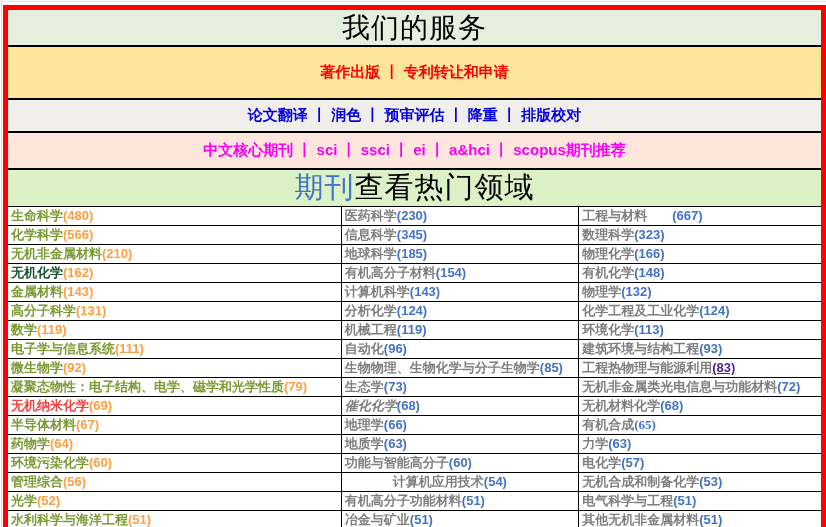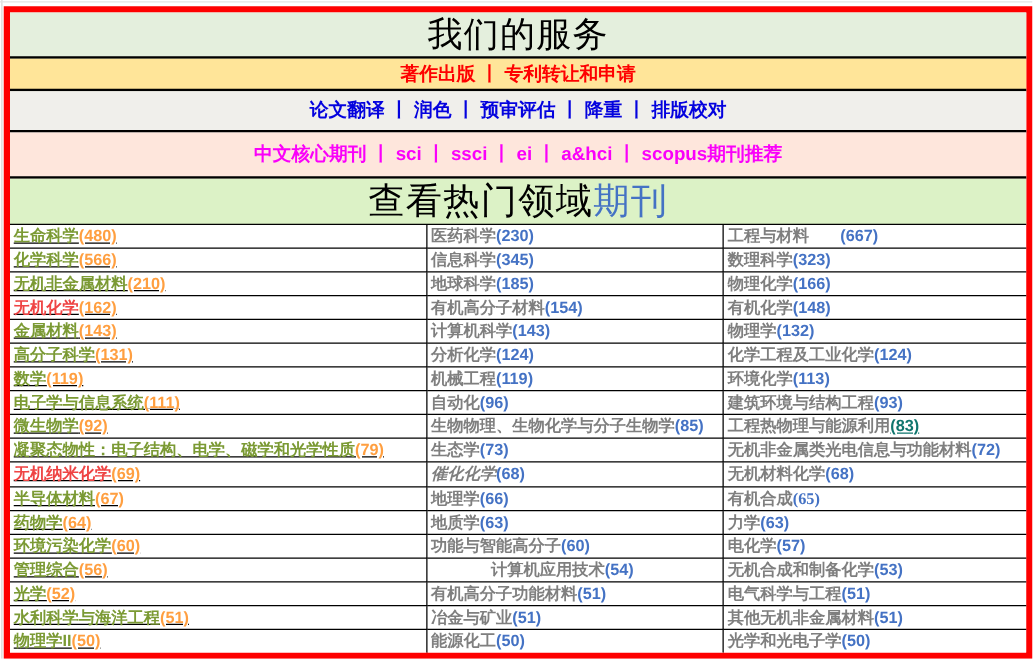--- a/index.html
+++ b/index.html
@@ -40,21 +40,21 @@
   }
   .main-title {
     height: 37px;
     border-bottom: 2px solid #000000;
     font-family: "Liberation Serif", "DejaVu Serif", serif;
     font-size: 28px;
     color: #000000;
     letter-spacing: 1px;
   }
   .svc { font-weight: bold; font-size: 15px; border-bottom: 2px solid #000000; }
-  .svc-1 { height: 26px; }
+  .svc-1 { height: 53px; }
   .svc-2 { height: 33px; }
   .svc-3 { height: 37px; }
   .section-title {
     height: 37px;
     border-bottom: 1px solid #000000;
     font-family: "Liberation Serif", "DejaVu Serif", serif;
     font-size: 29px;
     color: #000000;
     letter-spacing: 1px;
   }
@@ -68,41 +68,41 @@
     border: 1px solid #000000;
     font-size: 13px;
     font-weight: bold;
     padding: 0 2px 0 3px;
     white-space: nowrap;
     overflow: hidden;
     vertical-align: middle;
     cursor: pointer;
     background: #ffffff;
   }
-  table.fields td:first-child { border-left: none; text-decoration: underline; }
+  table.fields td:first-child { border-left: none; }
   table.fields td:last-child { border-right: none; }
   table.fields tr:last-child td { border-bottom: none; }
   table.fields tr:first-child td { border-top: none; }
 </style>
 </head>
 <body>
 
 <div class="frame">
 
   <div class="banner main-title" style="background: rgb(228, 239, 221); color: rgb(0, 0, 0);">我们的服务</div>
 
   <div class="banner svc svc-1" style="background: rgb(255, 229, 153); color: rgb(254, 0, 0);">著作出版 丨 专利转让和申请</div>
 
   <div class="banner svc svc-2" style="background: rgb(240, 239, 235); color: rgb(4, 2, 222);">论文翻译 丨 润色 丨 预审评估 丨 降重 丨 排版校对</div>
 
   <div class="banner svc svc-3" style="background: rgb(254, 230, 220); color: rgb(250, 0, 250);">中文核心期刊 丨 sci 丨 ssci 丨 ei 丨 a&amp;hci 丨 scopus期刊推荐</div>
 
   <div class="banner section-title" style="background: rgb(220, 242, 198);">
-    <span>查看热门领域</span>
-      <span style="color: rgb(68, 114, 196);">期刊</span>
+    <span style="color: rgb(68, 114, 196);">期刊</span>
+      <span>查看热门领域</span>
   </div>
 
   <div class="fields-wrap">
     <table class="fields">
       <colgroup>
           <col style="width: 41%;">
           <col style="width: 29.2%;">
           <col style="width: 29.8%;">
         </colgroup>
       <tbody>
@@ -115,21 +115,21 @@
             <td><span style="color: rgb(123, 154, 52);">化学科学</span><span style="color: rgb(255, 159, 64);">(566)</span></td>
             <td><span style="color: rgb(127, 127, 127);">信息科学</span><span style="color: rgb(68, 114, 196);">(345)</span></td>
             <td><span style="color: rgb(127, 127, 127);">数理科学</span><span style="color: rgb(68, 114, 196);">(323)</span></td>
           </tr>
           <tr>
             <td><span style="color: rgb(123, 154, 52);">无机非金属材料</span><span style="color: rgb(255, 159, 64);">(210)</span></td>
             <td><span style="color: rgb(127, 127, 127);">地球科学</span><span style="color: rgb(68, 114, 196);">(185)</span></td>
             <td><span style="color: rgb(127, 127, 127);">物理化学</span><span style="color: rgb(68, 114, 196);">(166)</span></td>
           </tr>
           <tr>
-            <td><span style="color: #ef4444;">无机化学</span><span style="color: rgb(255, 159, 64);">(162)</span></td>
+            <td><span style="color: #14532d;">无机化学</span><span style="color: rgb(255, 159, 64);">(162)</span></td>
             <td><span style="color: rgb(127, 127, 127);">有机高分子材料</span><span style="color: rgb(68, 114, 196);">(154)</span></td>
             <td><span style="color: rgb(127, 127, 127);">有机化学</span><span style="color: rgb(68, 114, 196);">(148)</span></td>
           </tr>
           <tr>
             <td><span style="color: rgb(123, 154, 52);">金属材料</span><span style="color: rgb(255, 159, 64);">(143)</span></td>
             <td><span style="color: rgb(127, 127, 127);">计算机科学</span><span style="color: rgb(68, 114, 196);">(143)</span></td>
             <td><span style="color: rgb(127, 127, 127);">物理学</span><span style="color: rgb(68, 114, 196);">(132)</span></td>
           </tr>
           <tr>
             <td><span style="color: rgb(123, 154, 52);">高分子科学</span><span style="color: rgb(255, 159, 64);">(131)</span></td>
@@ -142,21 +142,21 @@
             <td><span style="color: rgb(127, 127, 127);">环境化学</span><span style="color: rgb(68, 114, 196);">(113)</span></td>
           </tr>
           <tr>
             <td><span style="color: rgb(123, 154, 52);">电子学与信息系统</span><span style="color: rgb(255, 159, 64);">(111)</span></td>
             <td><span style="color: rgb(127, 127, 127);">自动化</span><span style="color: rgb(68, 114, 196);">(96)</span></td>
             <td><span style="color: rgb(127, 127, 127);">建筑环境与结构工程</span><span style="color: rgb(68, 114, 196);">(93)</span></td>
           </tr>
           <tr>
             <td><span style="color: rgb(123, 154, 52);">微生物学</span><span style="color: rgb(255, 159, 64);">(92)</span></td>
             <td><span style="color: rgb(127, 127, 127);">生物物理、生物化学与分子生物学</span><span style="color: rgb(68, 114, 196);">(85)</span></td>
-            <td><span style="color: rgb(127, 127, 127);">工程热物理与能源利用</span><span style="color: #0f766e; text-decoration: underline;">(83)</span></td>
+            <td><span style="color: rgb(127, 127, 127);">工程热物理与能源利用</span><span style="color: #4c1d95; text-decoration: underline;">(83)</span></td>
           </tr>
           <tr>
             <td><span style="color: rgb(123, 154, 52);">凝聚态物性：电子结构、电学、磁学和光学性质</span><span style="color: rgb(255, 159, 64);">(79)</span></td>
             <td><span style="color: rgb(127, 127, 127);">生态学</span><span style="color: rgb(68, 114, 196);">(73)</span></td>
             <td><span style="color: rgb(127, 127, 127);">无机非金属类光电信息与功能材料</span><span style="color: rgb(68, 114, 196);">(72)</span></td>
           </tr>
           <tr>
             <td><span style="color: #ef4444;">无机纳米化学</span><span style="color: rgb(255, 159, 64);">(69)</span></td>
             <td><span style="color: rgb(127, 127, 127); font-style: italic;">催化化学</span><span style="color: rgb(68, 114, 196);">(68)</span></td>
             <td><span style="color: rgb(127, 127, 127);">无机材料化学</span><span style="color: rgb(68, 114, 196);">(68)</span></td>

